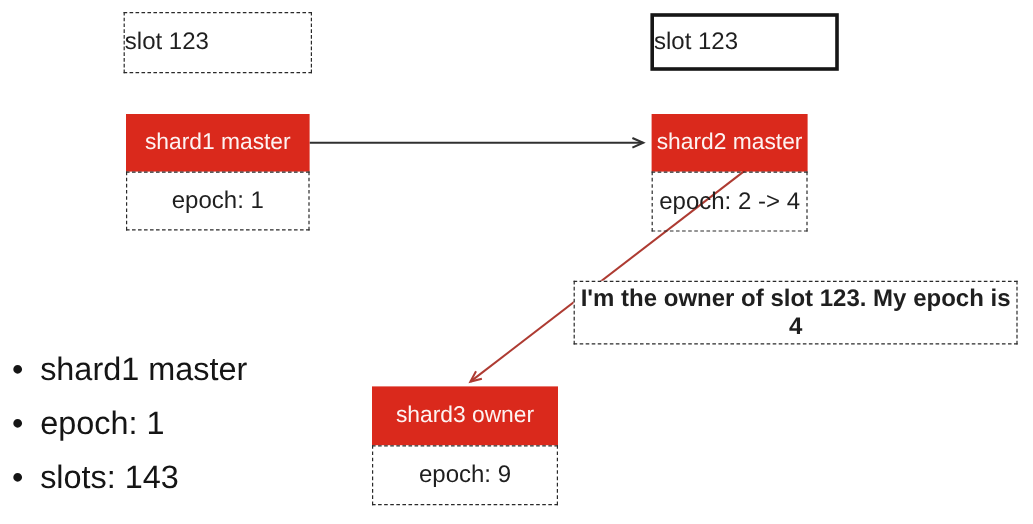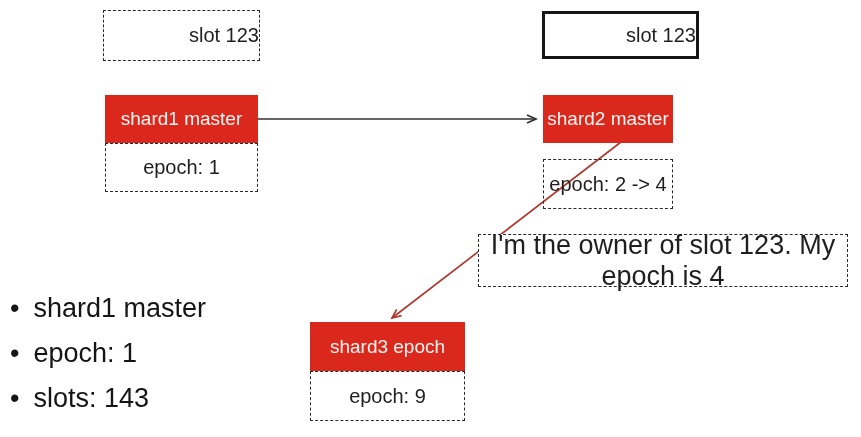--- a/index.html
+++ b/index.html
@@ -19,21 +19,21 @@
   .arrows {
     position: absolute;
     left: 0; top: 0;
     width: 861px; height: 437px;
     pointer-events: none;
   }
   .box {
     position: absolute;
     display: flex;
     align-items: center;
-    justify-content: flex-end;
+    justify-content: flex-start;
     box-sizing: border-box;
     background: #ffffff;
     text-align: center;
   }
   .dashed {
     border: 1.5px dashed #2a2a2a;
   }
   .slot-left  { left: 103px; top: 10px;  width: 157px; height: 51px; font-size: 20px; }
   .slot-right { left: 542px; top: 11px;  width: 157px; height: 48px; font-size: 20px;
                 border: 3px solid #161616; }
@@ -61,31 +61,32 @@
     background: transparent;
     color: #1f1f1f;
     font-size: 20px;
   }
   .node-shard1 { left: 105px; top: 95px;  width: 153px; }
   .node-shard1 .node-header { height: 48px; }
   .node-shard1 .node-epoch  { height: 49px; }
 
   .node-shard2 { left: 543px; top: 95px;  width: 130px; }
   .node-shard2 .node-header { height: 48px; }
-  .node-shard2 .node-epoch  { height: 50px; margin-top: 16px; }
+  .node-shard2 .node-epoch  { height: 50px; }
 
   .node-shard3 { left: 310px; top: 322px; width: 155px; }
   .node-shard3 .node-header { height: 49px; }
   .node-shard3 .node-epoch  { height: 50px; }
 
   .message-box {
     left: 478px; top: 234px;
     width: 370px; height: 53px;
-    font-size: 27px;
+    font-size: 20px;
     border: 1.5px dashed #2a2a2a;
+    font-weight: bold;
   }
 
   .bullet-list {
     position: absolute;
     left: 10px;
     top: 286px;
     list-style: none;
     margin: 0;
     padding: 0;
     font-size: 27px;
@@ -142,21 +143,21 @@
     <div class="node-header">
       <span>shard2 master</span>
     </div>
     <div class="node-epoch">
       <span>epoch: 2 -&gt; 4</span>
     </div>
   </div>
 
   <div class="node node-shard3">
     <div class="node-header">
-      <span>shard3 epoch</span>
+      <span>shard3 owner</span>
     </div>
     <div class="node-epoch">
       <span>epoch: 9</span>
     </div>
   </div>
 
   <div class="box message-box">
     <span>I'm the owner of slot 123. My epoch is 4</span>
   </div>
 

